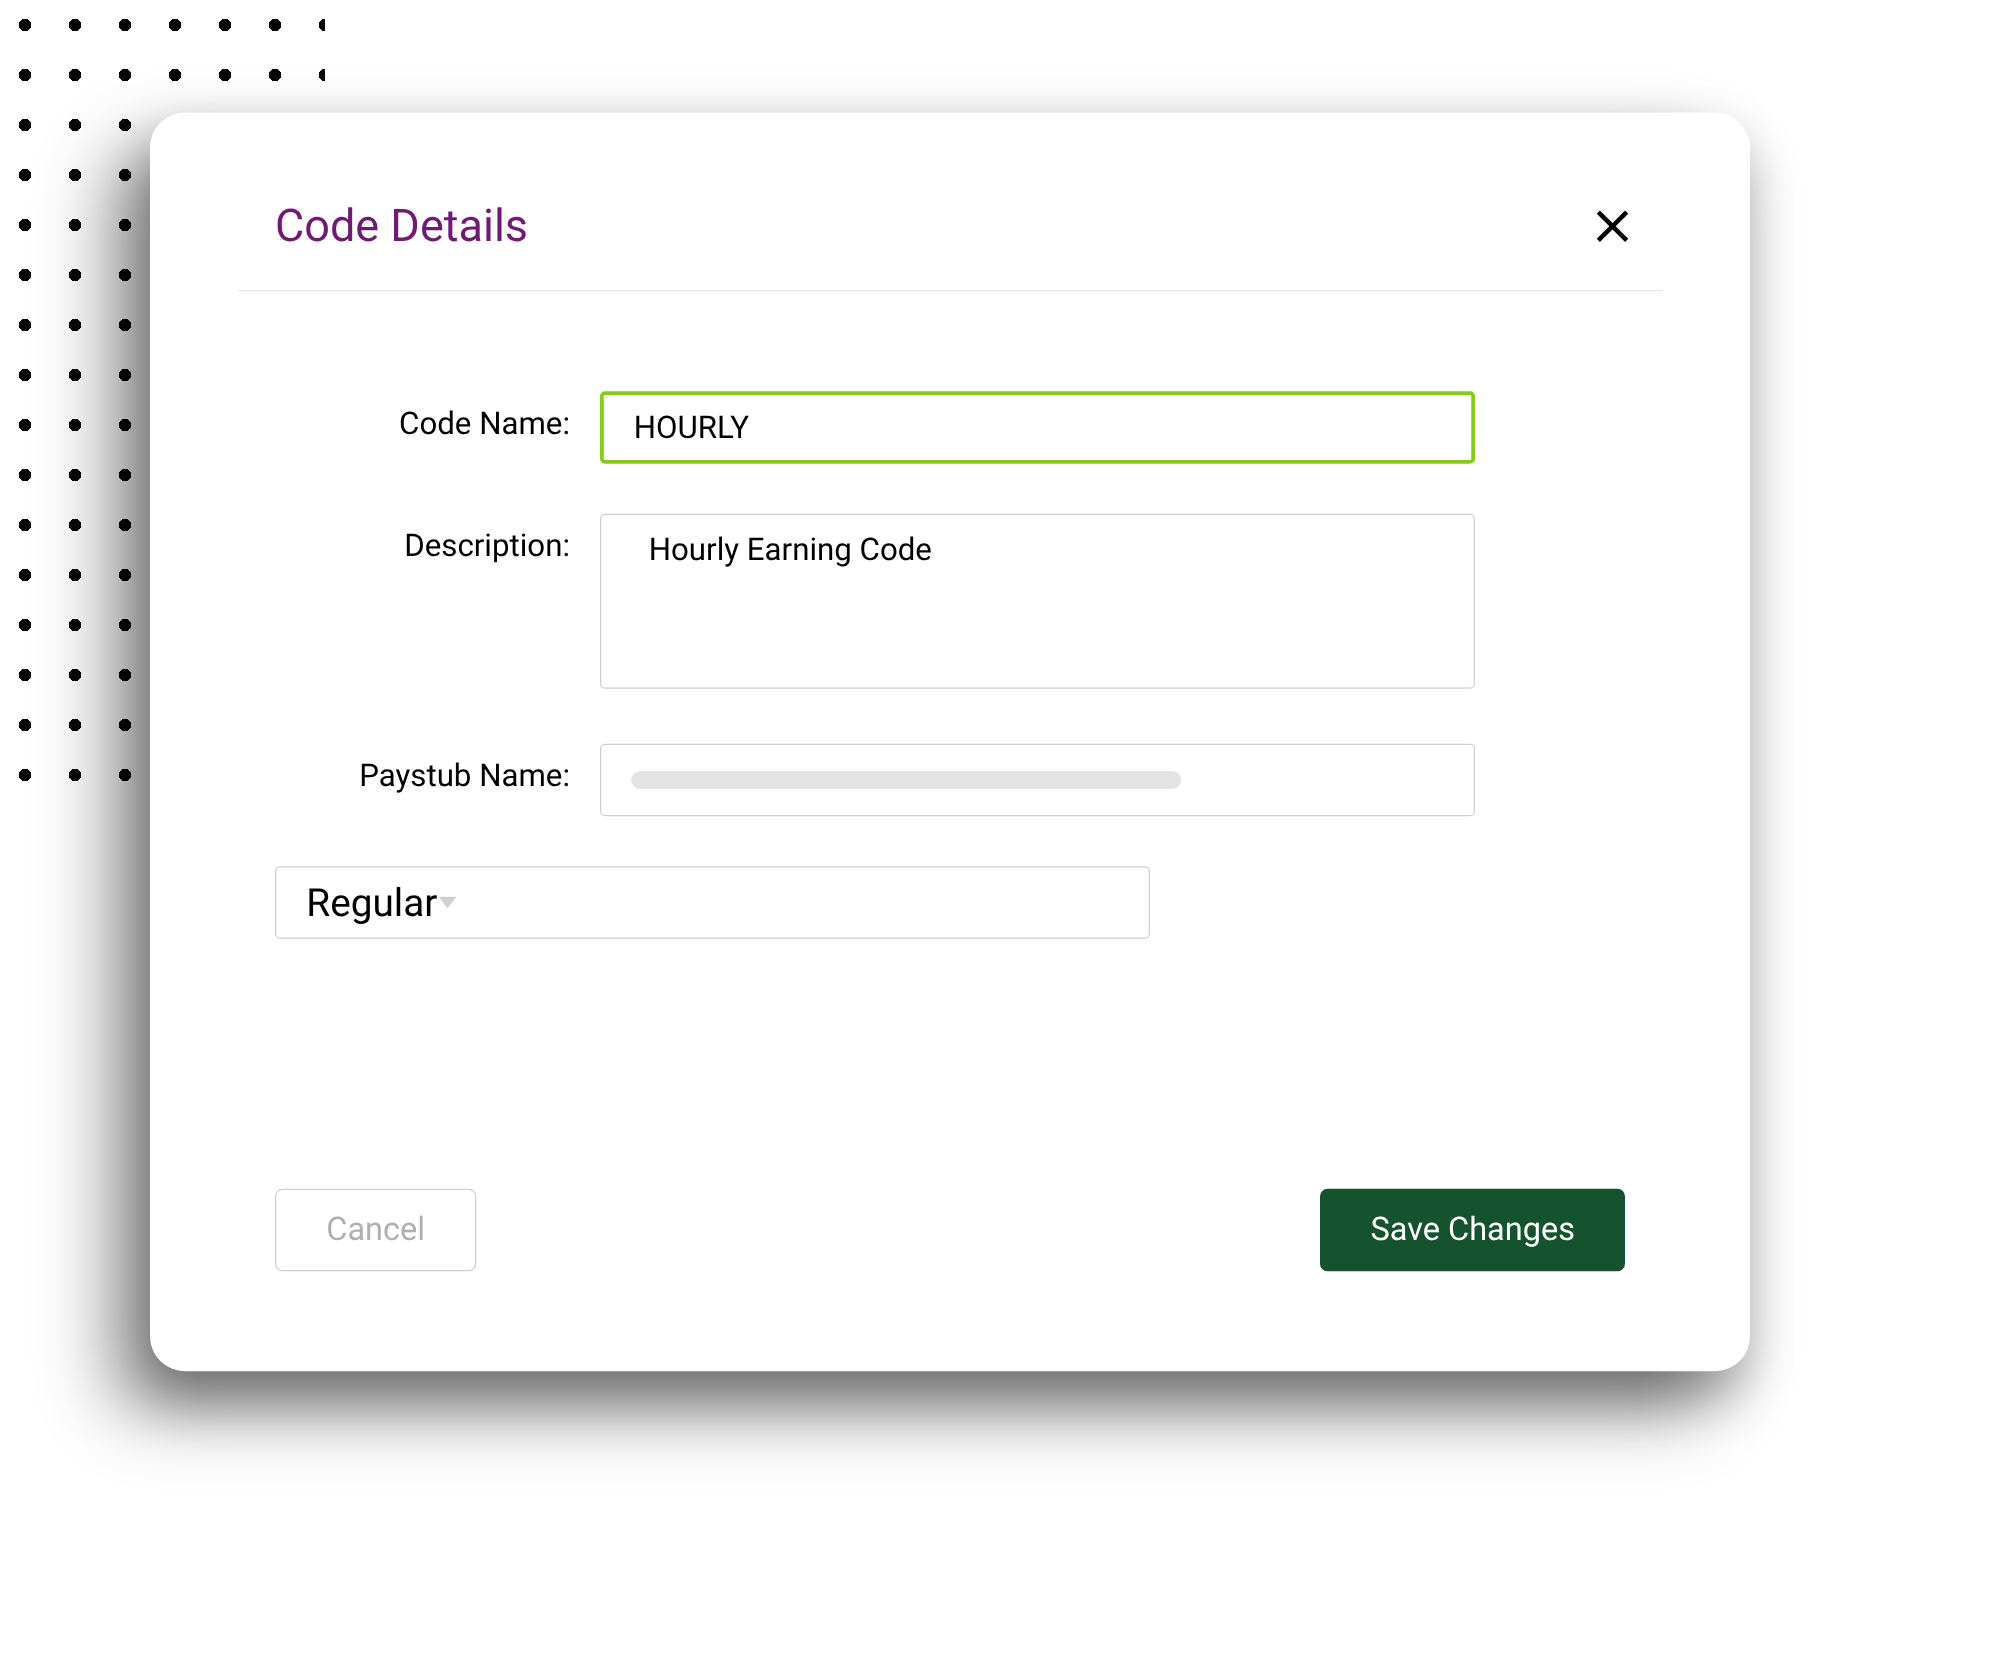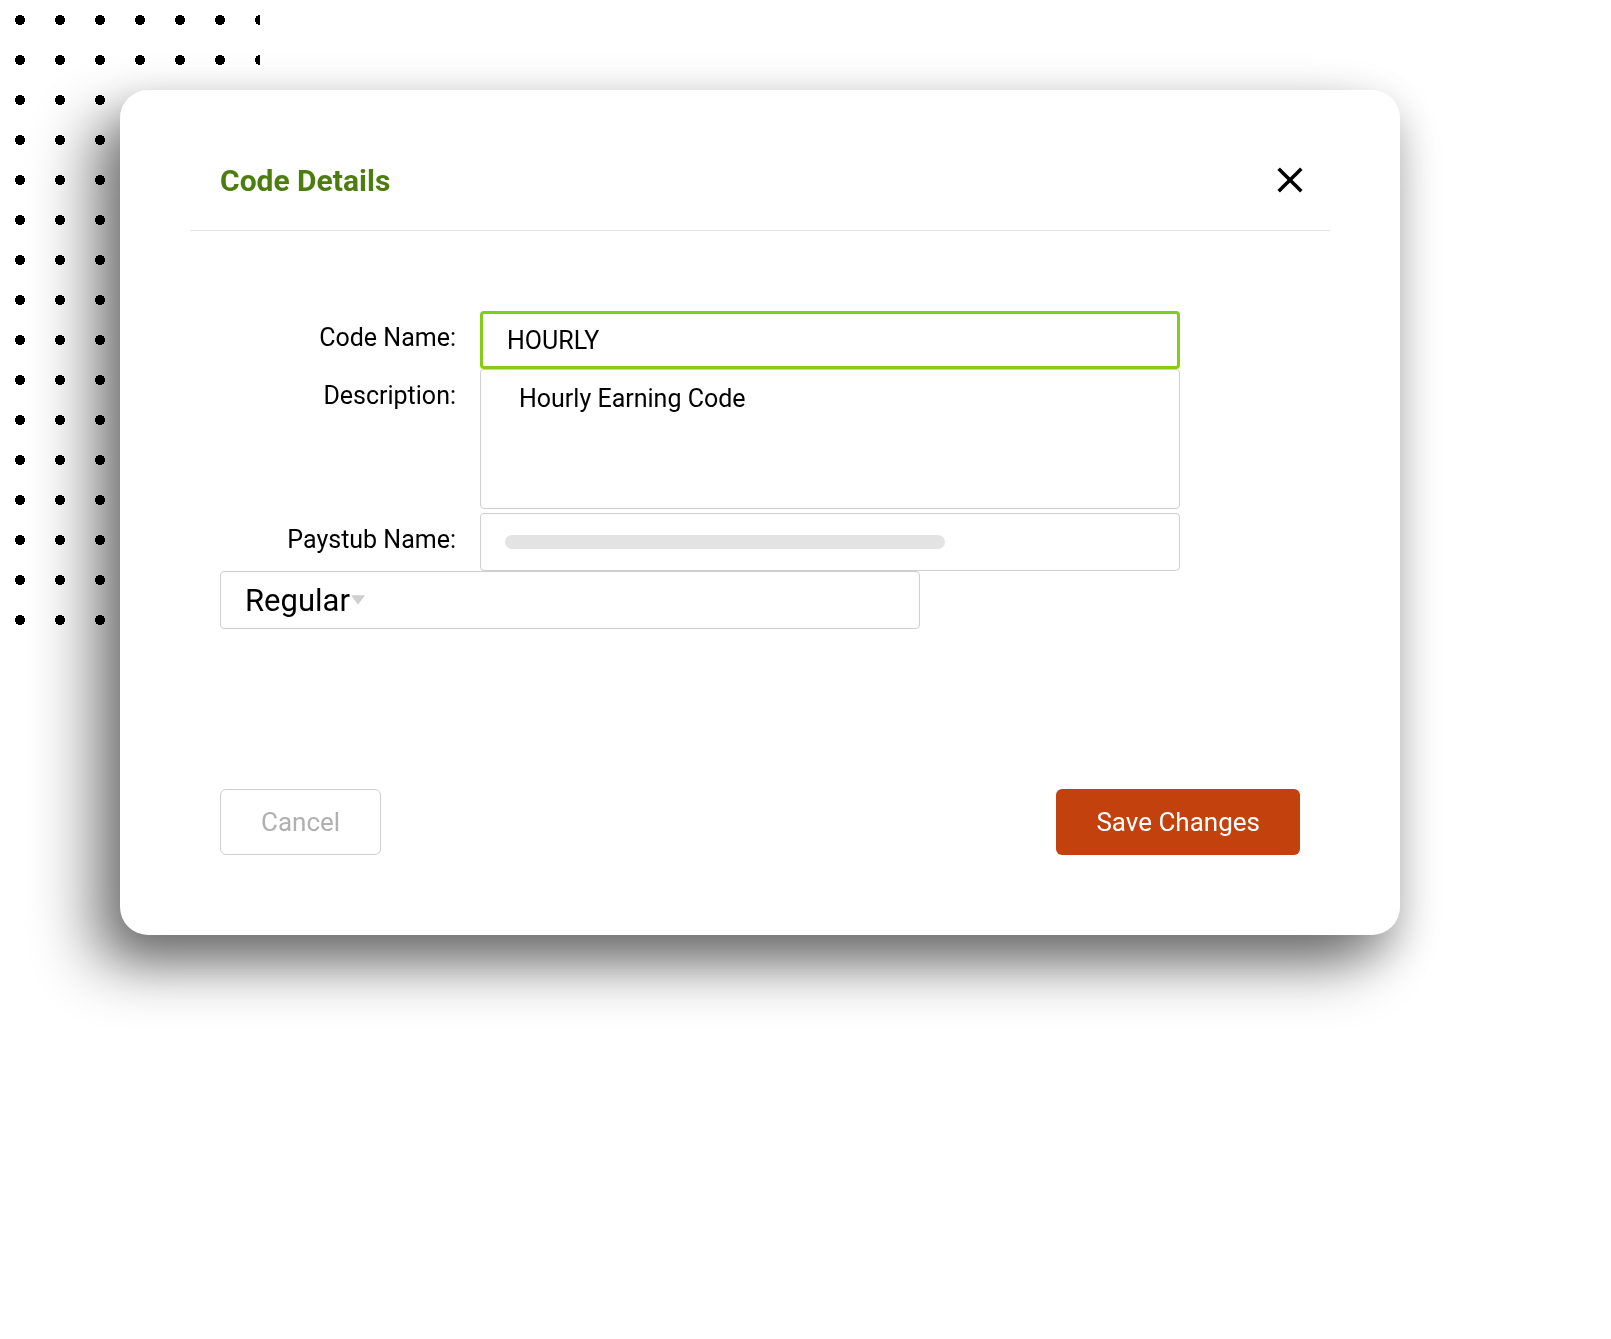--- a/index.html
+++ b/index.html
@@ -37,42 +37,43 @@
       padding: 60px 70px 80px 70px;
     }
     .modal-header {
       display: flex;
       justify-content: space-between;
       align-items: center;
       padding: 10px 20px 30px 30px;
       border-bottom: 1px solid #e5e5e5;
     }
     .modal-title {
-      font-size: 30px;
-      font-weight: 700;
-      color: #4d7c0f;
+      font-size: 36px;
+      font-weight: 400;
+      color: #701a75;
     }
     .close-btn {
       cursor: pointer;
       width: 40px;
       height: 40px;
       display: flex;
       align-items: center;
       justify-content: center;
     }
     .close-btn svg {
       width: 34px;
       height: 34px;
     }
     .form-body {
       padding: 80px 30px 20px 30px;
     }
     .form-row {
       display: flex;
       align-items: flex-start;
+      margin-bottom: 40px;
     }
     .form-label {
       width: 260px;
       text-align: right;
       font-size: 25px;
       color: #000;
       padding-right: 24px;
       padding-top: 12px;
       font-weight: 400;
     }
@@ -149,21 +150,21 @@
       background: #fff;
       color: #b0b0b0;
       font-size: 26px;
       padding: 16px 40px;
       border-radius: 6px;
       cursor: pointer;
       font-family: inherit;
     }
     .btn-save {
       border: none;
-      background: #c2410c;
+      background: #14532d;
       color: #fff;
       font-size: 26px;
       padding: 18px 40px;
       border-radius: 6px;
       cursor: pointer;
       font-family: inherit;
     }
   </style>
 </head>
 <body>

